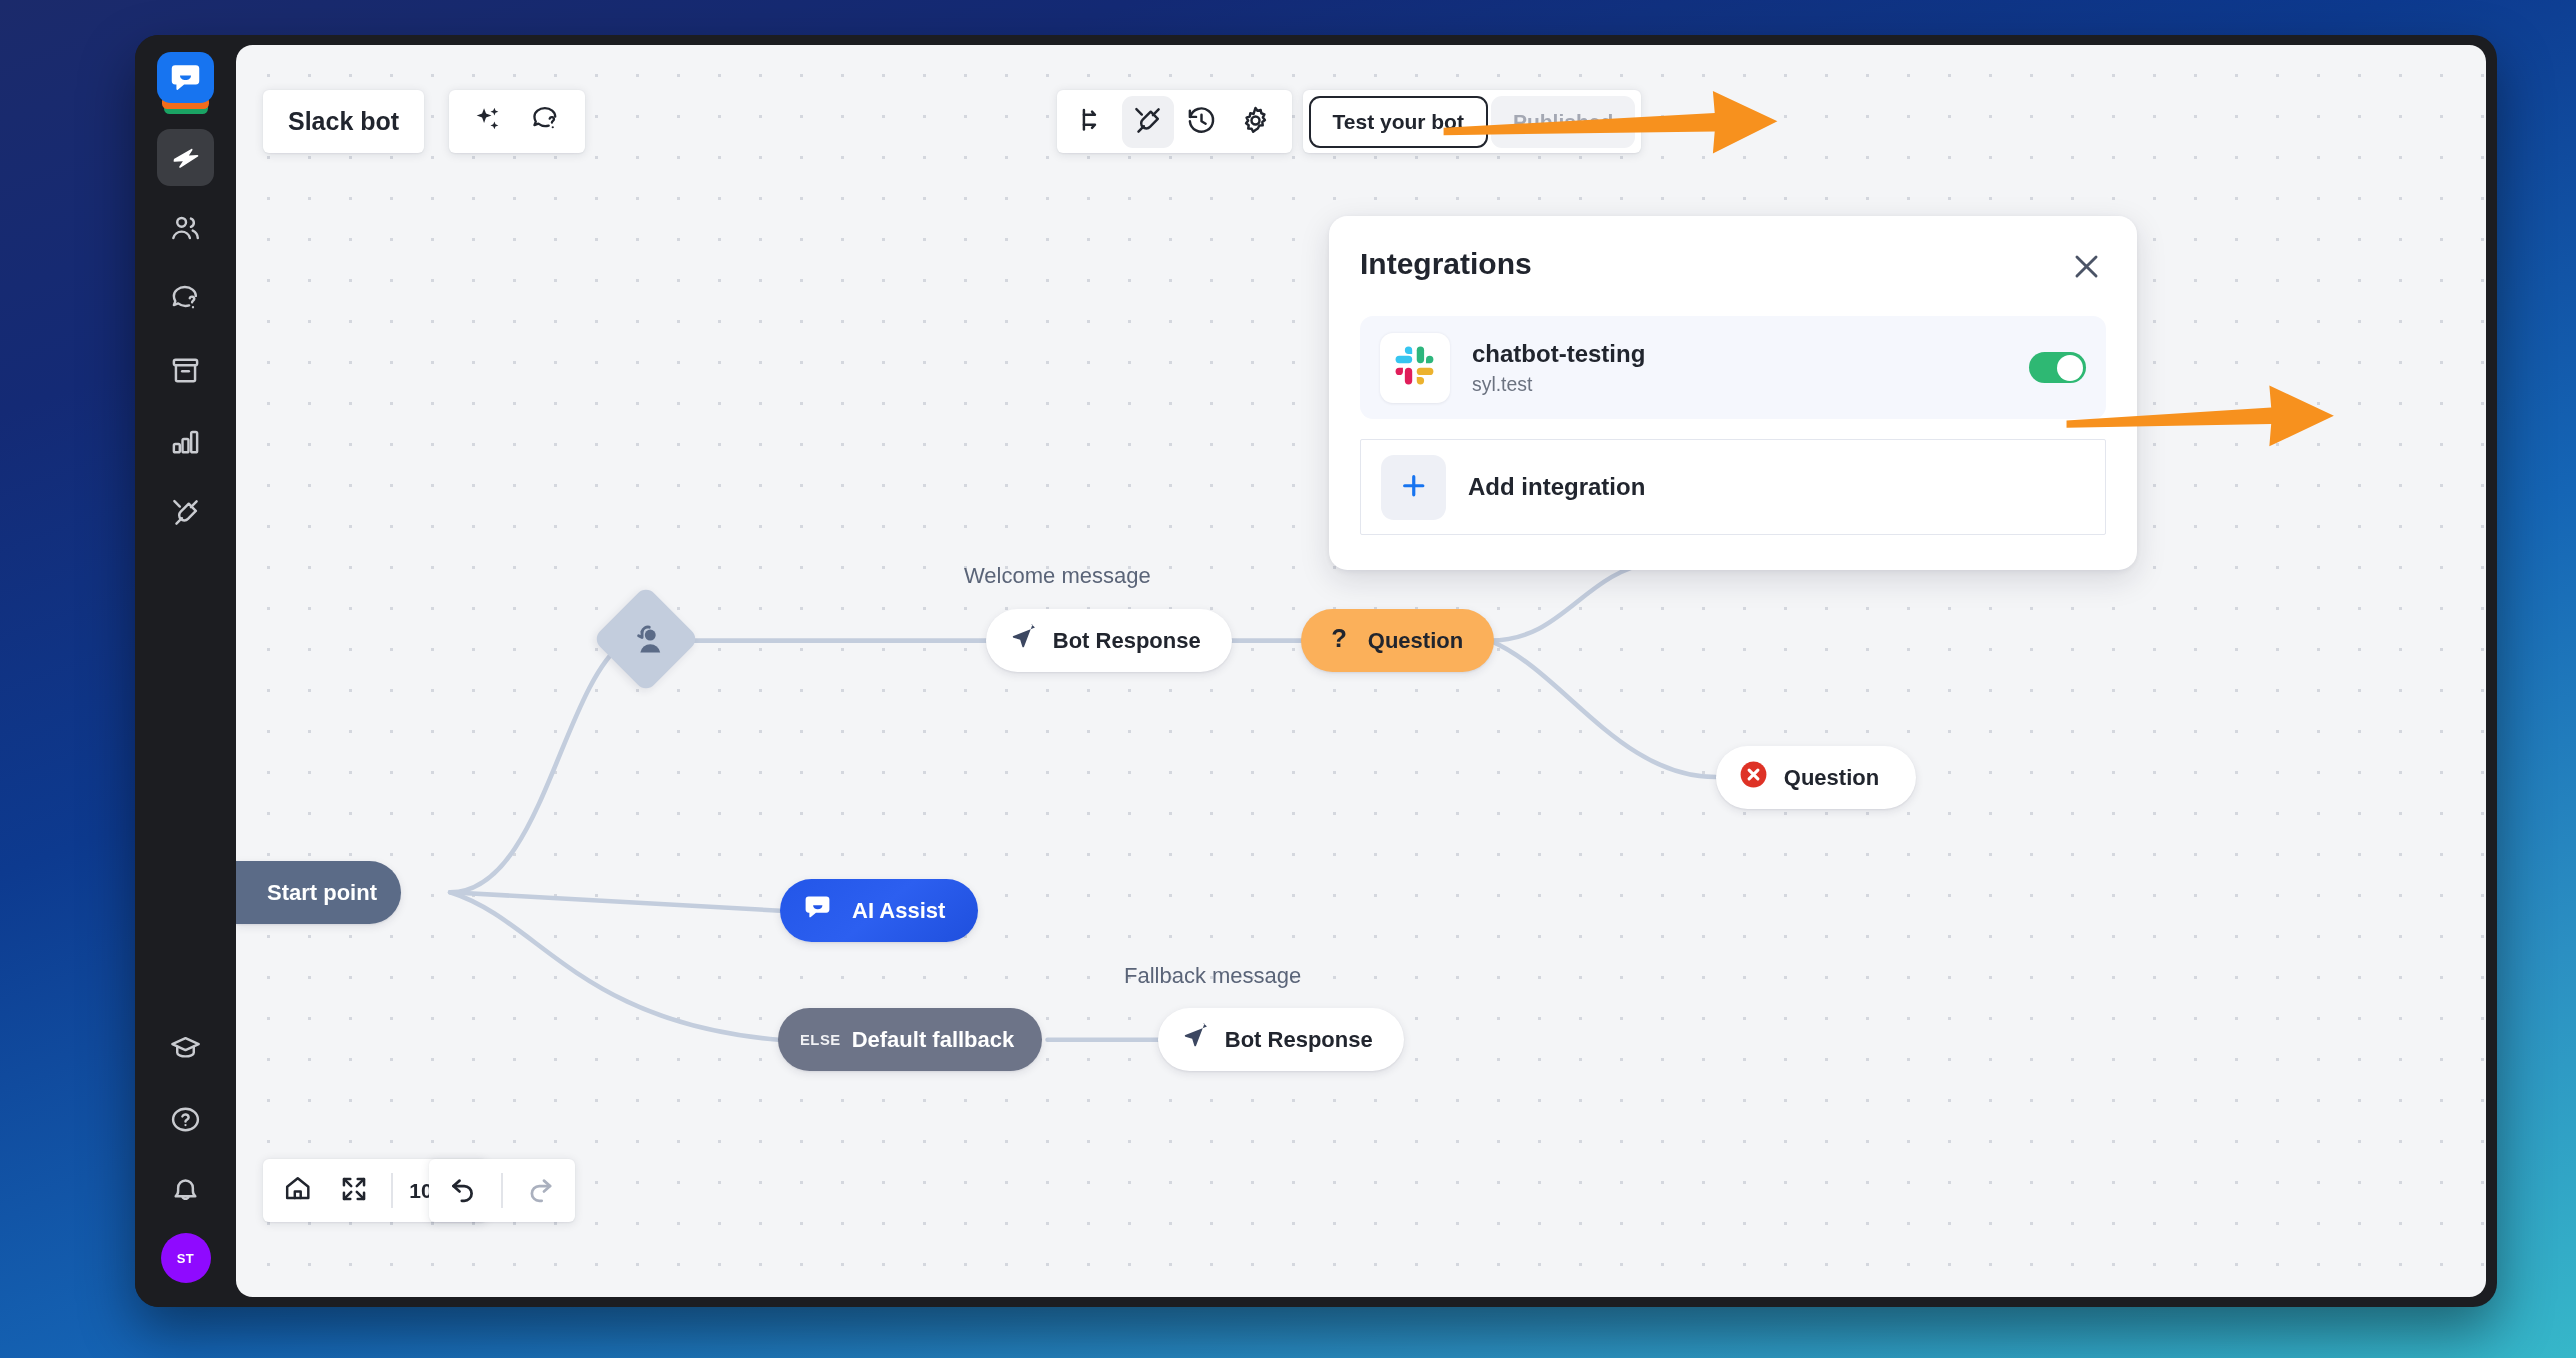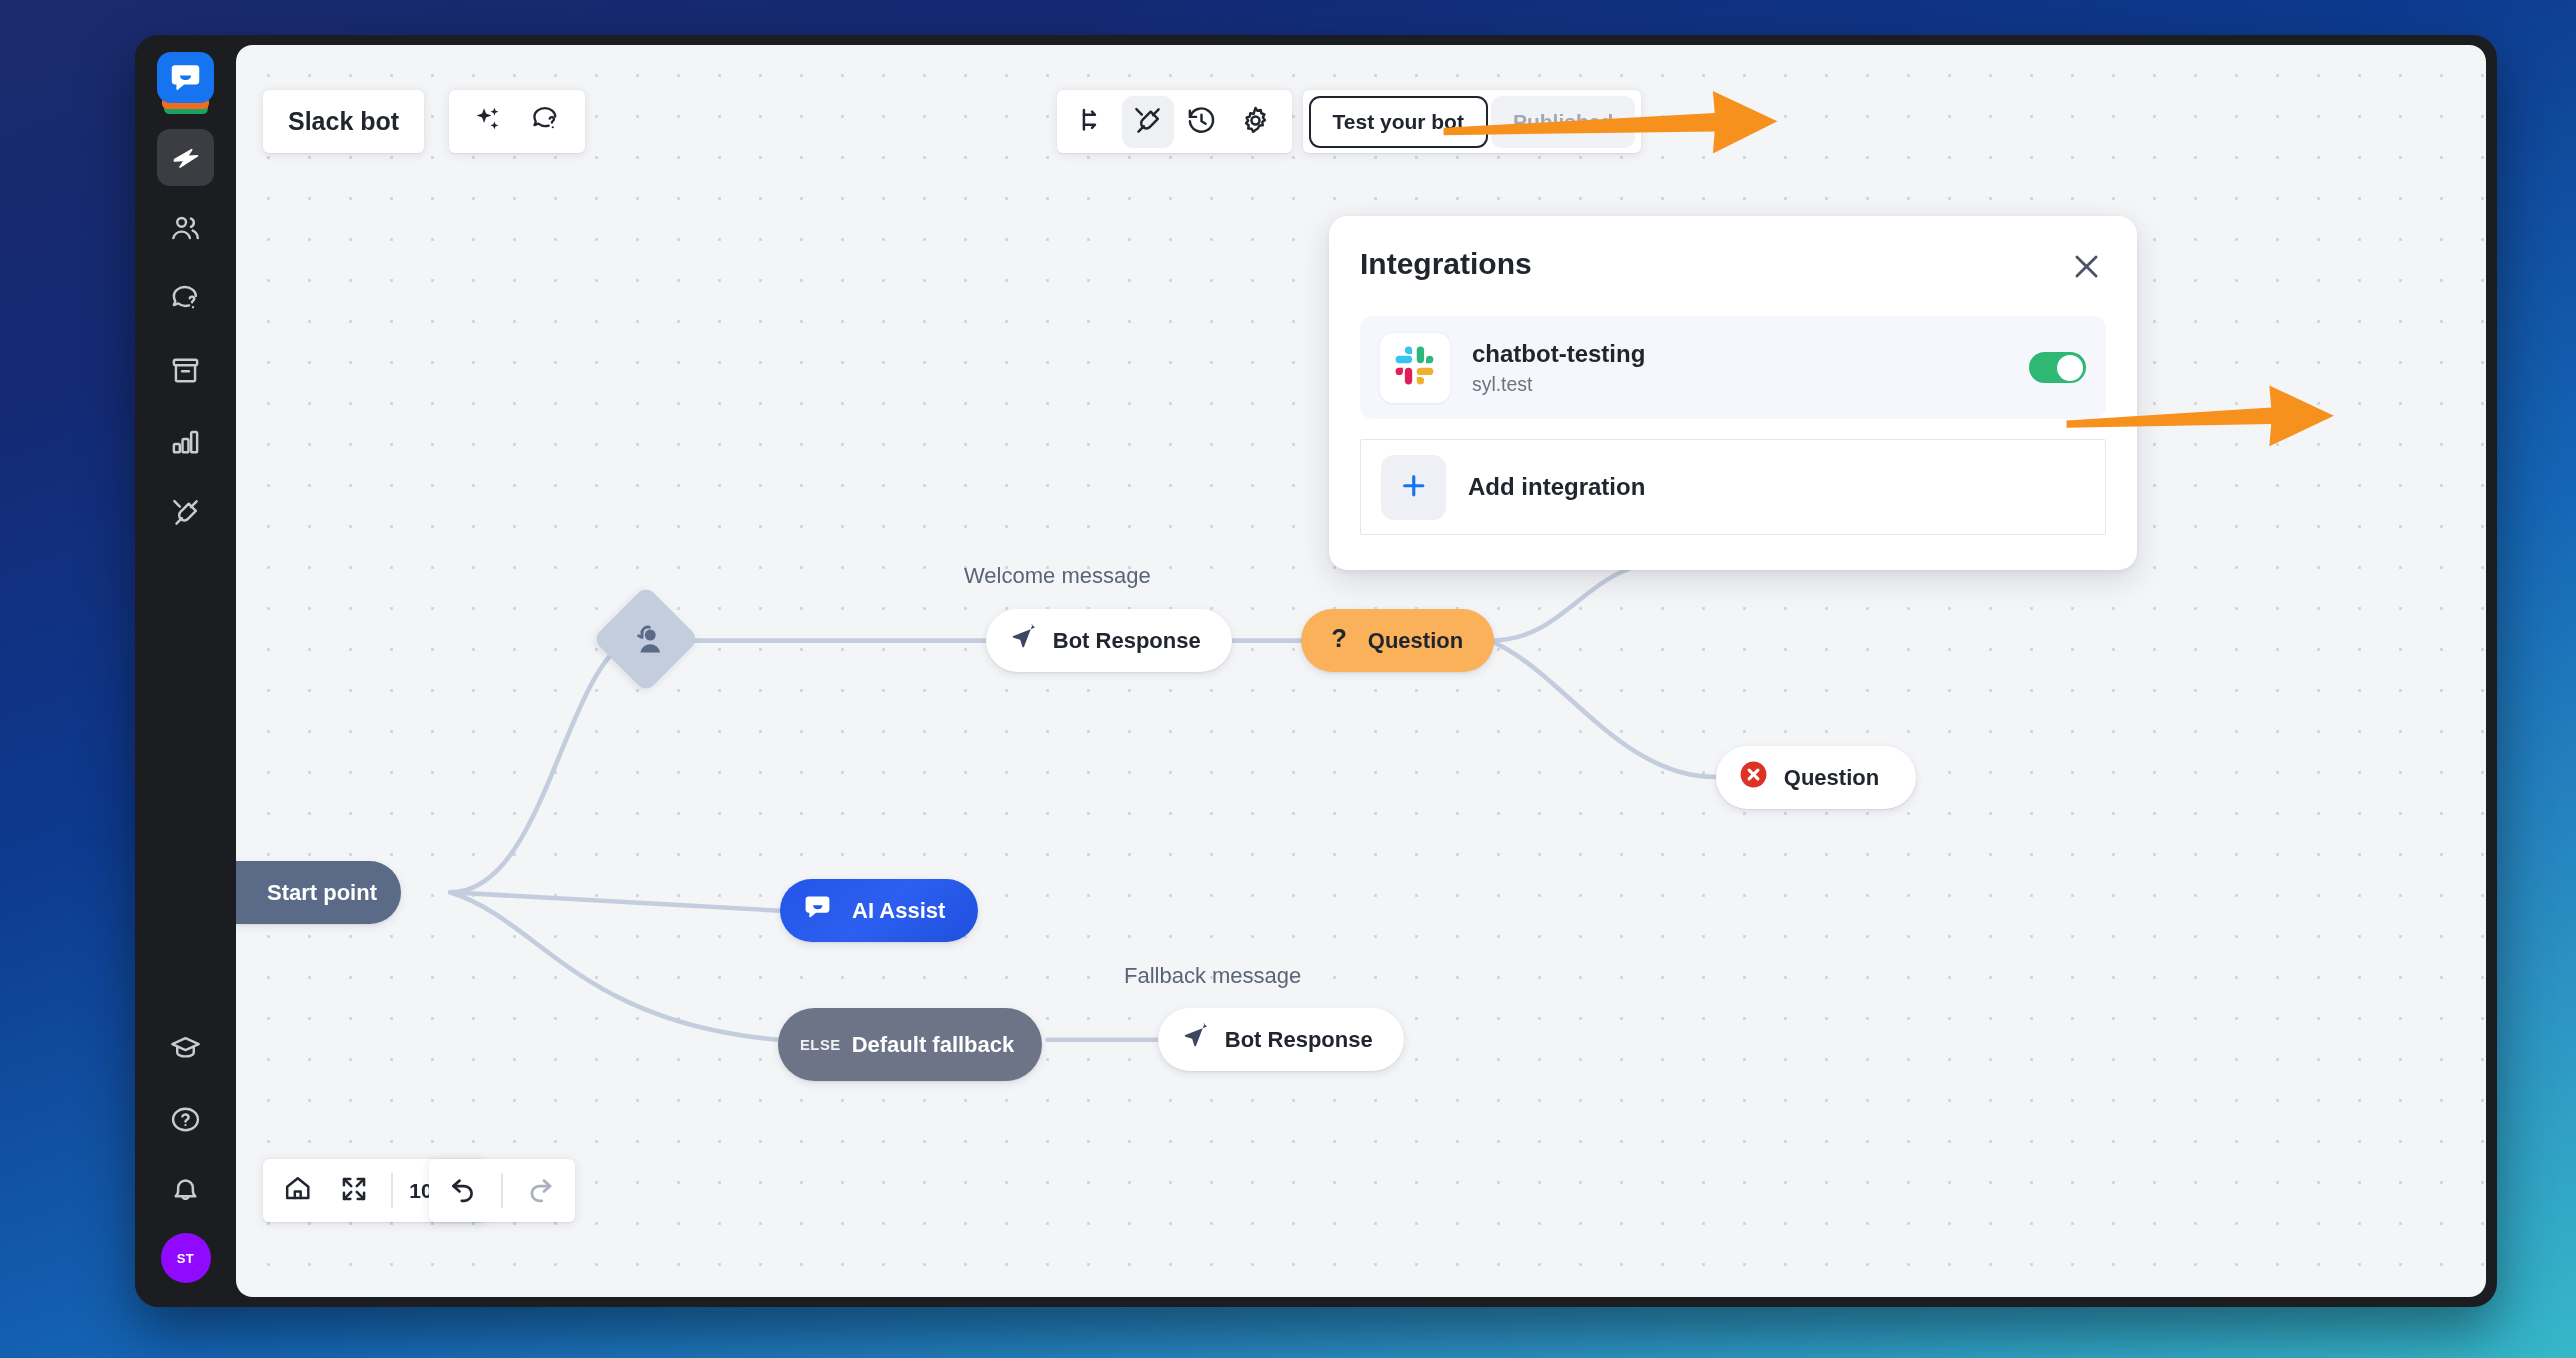--- a/index.html
+++ b/index.html
@@ -144,21 +144,21 @@
   .n-failure {
     left: 1480px; top: 701px; height: 63px; padding: 0 37px 0 22px;
     background:#fff; color:#21252e; font-size:22px; font-weight:600; gap:14.8px;
   }
   .n-aiassist {
     left: 544px; top: 834px; height: 63px; padding: 0 33px 0 22px;
     background: linear-gradient(140deg,#2356e8 0%,#2c5ff0 50%,#1f4fdd 100%);
     color:#fff; font-size:22px; font-weight:600; gap:19px;
   }
   .n-fallback {
-    left: 542px; top: 963px; height: 73px; padding: 0 28px 0 22px;
+    left: 542px; top: 963px; height: 63px; padding: 0 28px 0 22px;
     background:#6d7488; color:#fff; font-size:22px; font-weight:600; gap:11px;
   }
   .else-tag { font-size:14.8px; font-weight:800; letter-spacing:0.5px; color:#f0f1f4; }
   .n-botresp2 {
     left: 922px; top: 963px; height: 63px; padding: 0 31px 0 24px;
     background:#fff; color:#21252e; font-size:22px; font-weight:600; gap:14.8px;
   }
 
   
   .panel {

